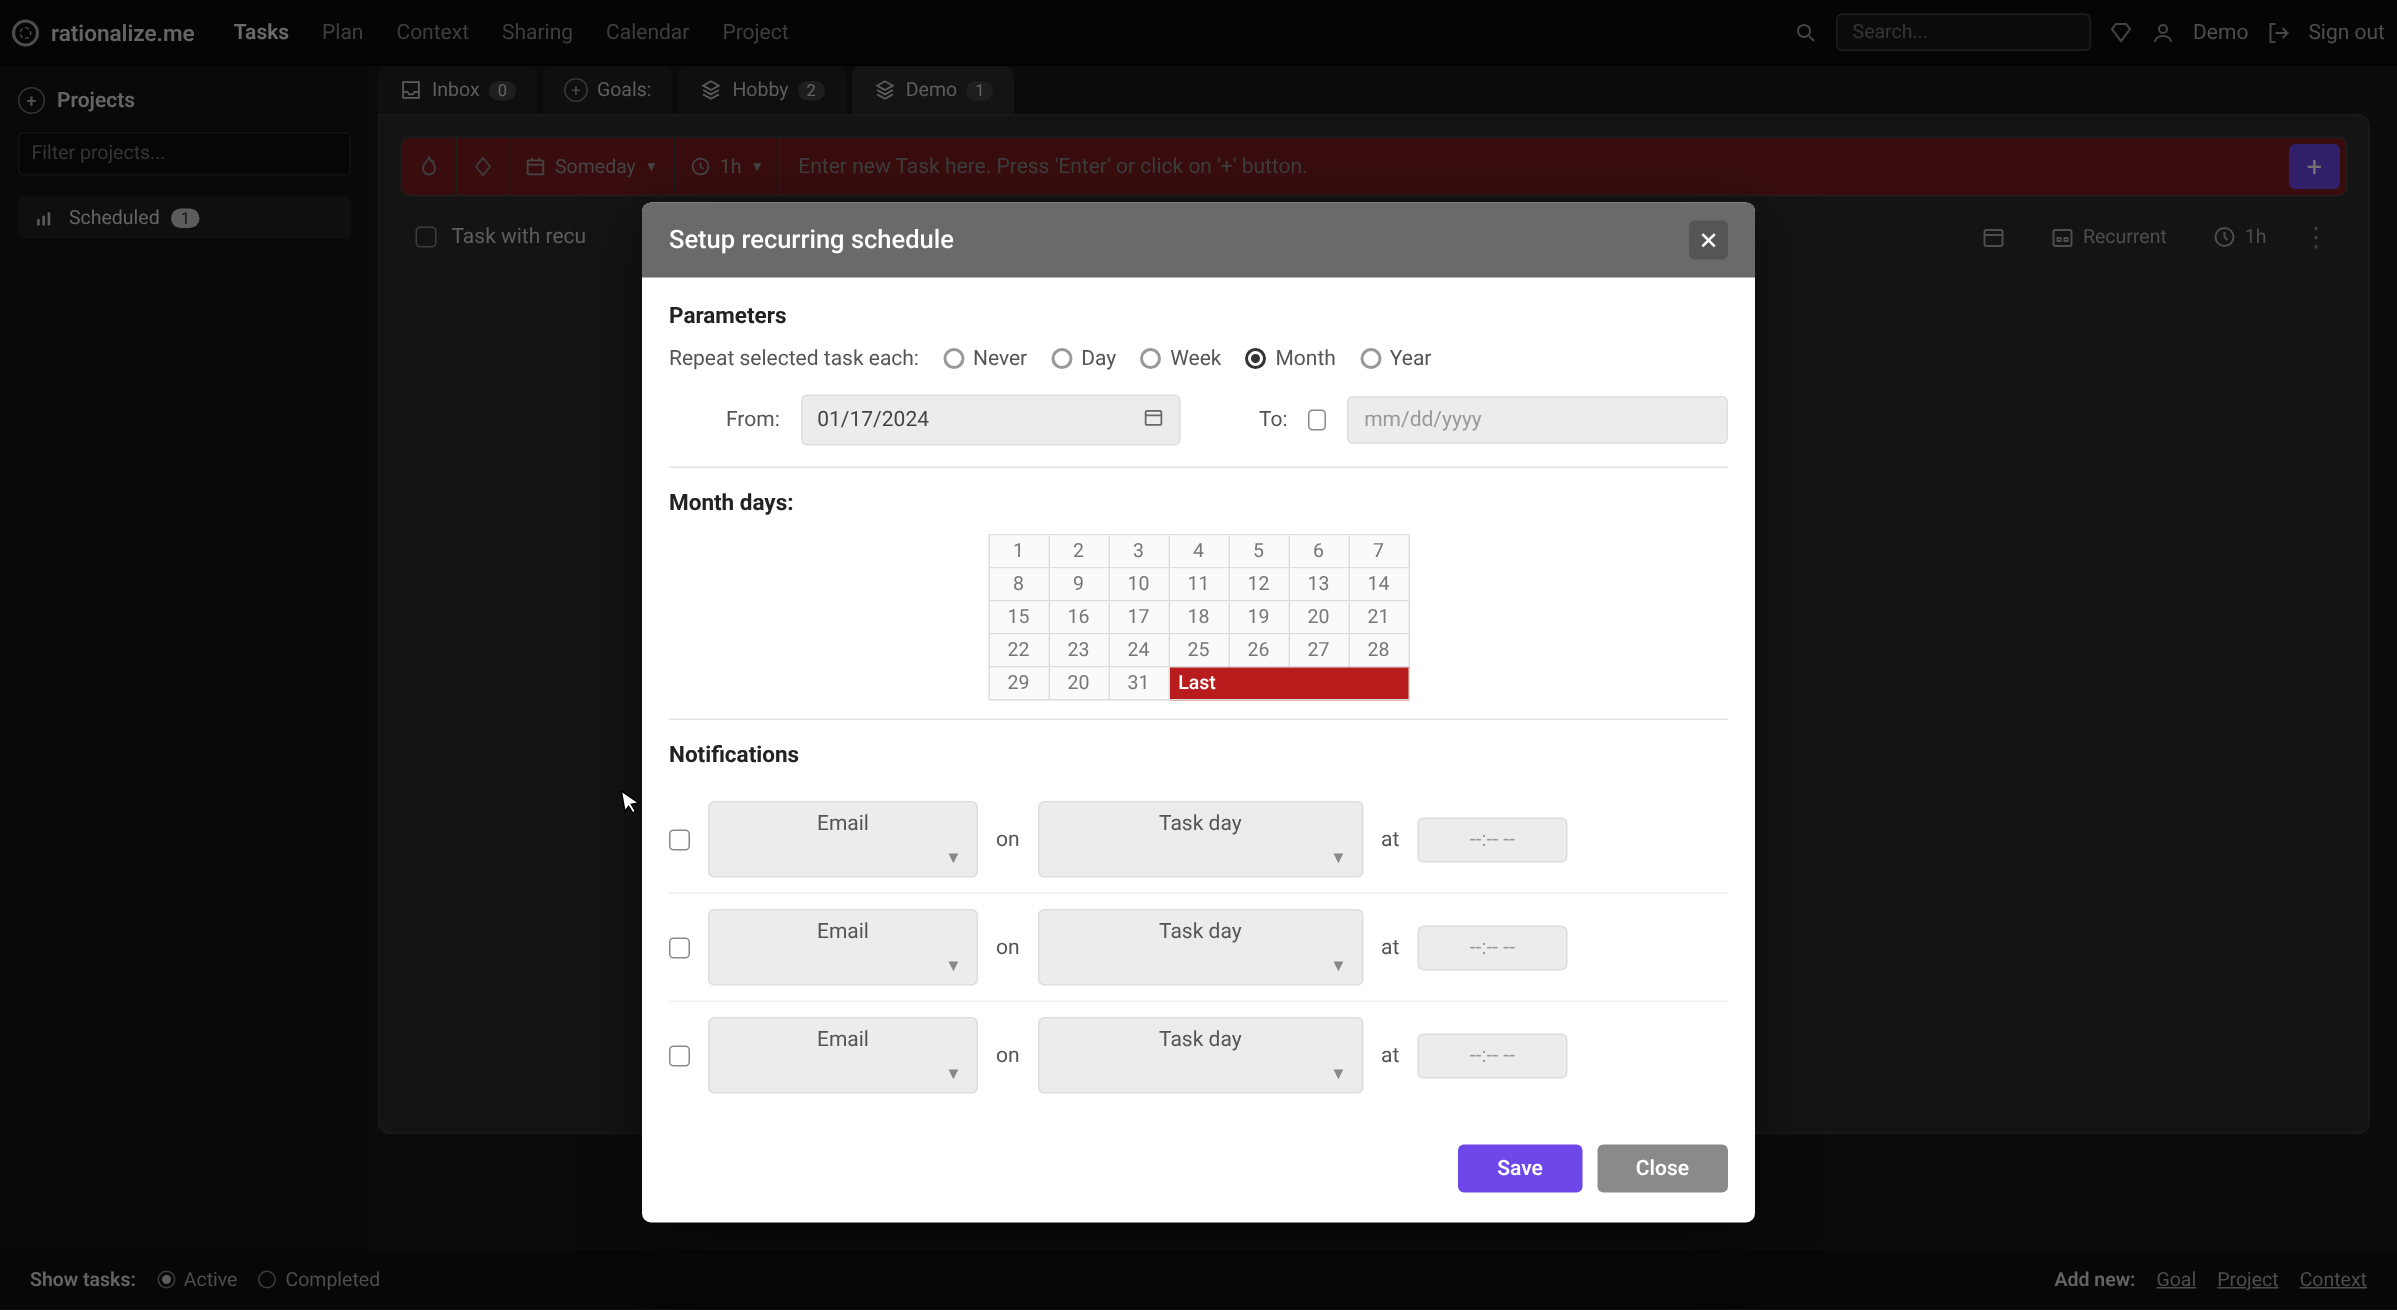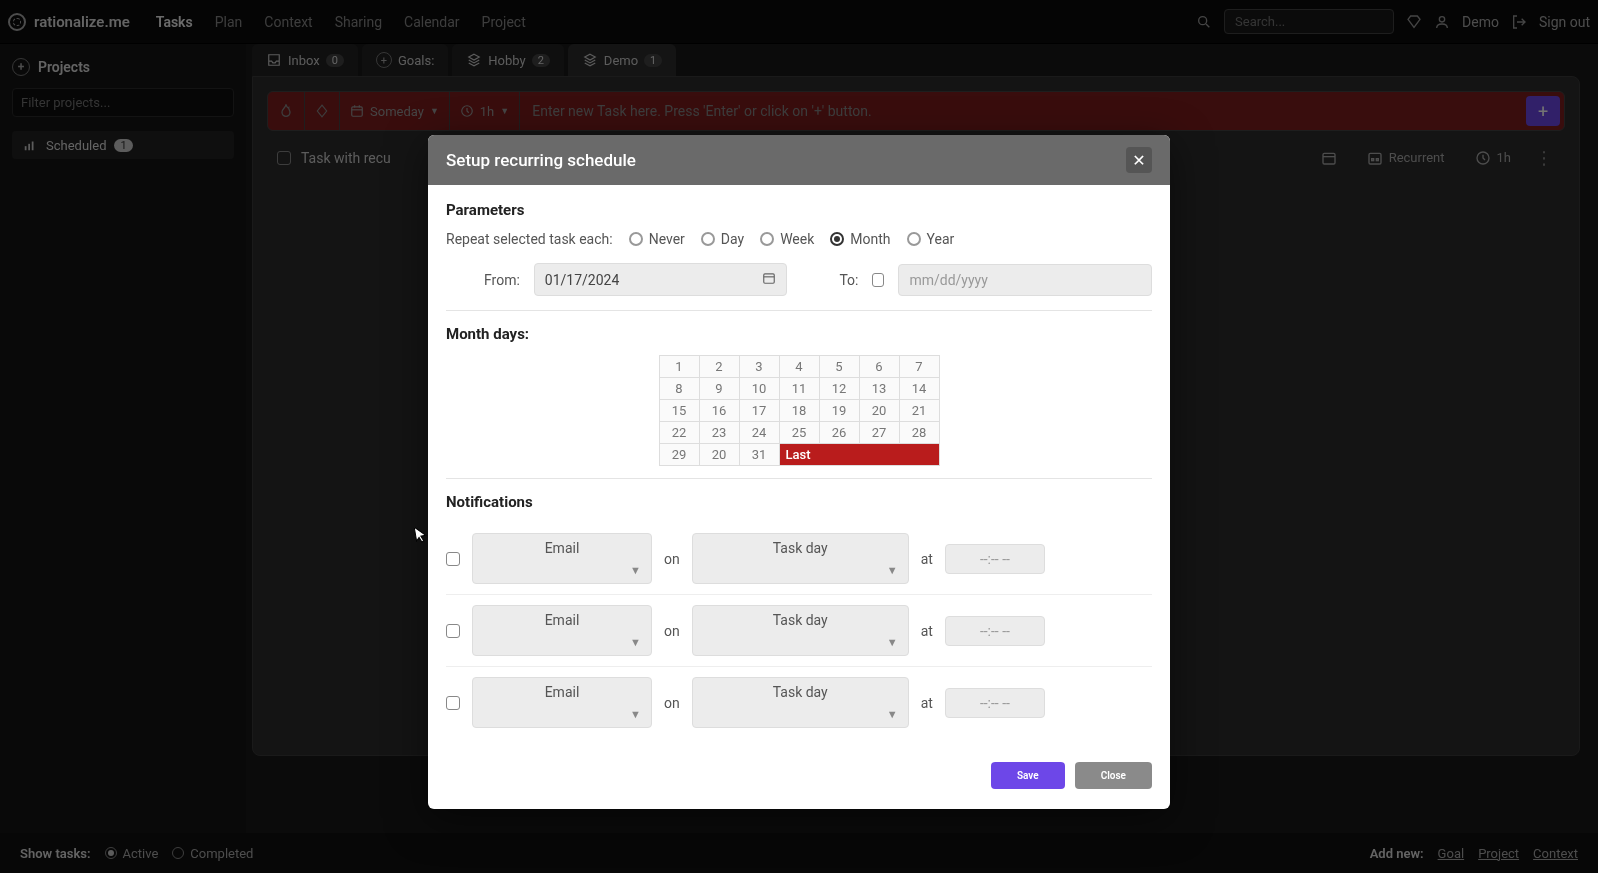--- a/index.html
+++ b/index.html
@@ -77,21 +77,21 @@
 .day-cell { height: 22px; border-right:1px solid #ddd; border-bottom:1px solid #ddd; display:flex; align-items:center; justify-content:center; font-size:13px; color:#777; background:#fafafa; cursor:pointer;}
 .day-cell.last { grid-column: span 4; background:#b91c1c; color:#fff; justify-content:flex-start; padding-left:6px; font-weight:500;}
 
 .notif-row { display: flex; align-items: center; gap: 12px; padding: 10px 0; border-bottom: 1px solid #eee; color:#555; font-size:14px;}
 .notif-row:last-of-type{border-bottom:none;}
 .sel-box { background: #ececec; border: 1px solid #ddd; border-radius: 4px; padding: 6px 10px; display:flex; align-items:center; gap:8px;flex-direction:column; }
 .sel-box.w1{width:180px;} .sel-box.w2{width:217px;} .sel-box.w3{width:100px; color:#999;}
 .sel-box .chev{margin-left:auto; color:#888; font-size:11px;}
 
 .modal-foot { padding: 14px 18px 20px; display: flex; justify-content: flex-end; gap: 10px; }
-.btn { padding: 8px 26px; border-radius: 4px; font-size: 10px; font-weight: 600; border: none; cursor: pointer; }
+.btn { padding: 8px 26px; border-radius: 4px; font-size: 14px; font-weight: 600; border: none; cursor: pointer; }
 .btn.save { background: #6d47e8; color: #fff; }
 .btn.close { background: #8a8a8a; color: #fff; }
 
 .cursor { position:absolute; left:415px; top:526px; font-size:16px; color:#000; pointer-events:none; transform: rotate(-10deg);}
 .cursor svg{width:14px;height:18px;}
 </style>
 </head>
 <body>
 
 <div class="topbar">

